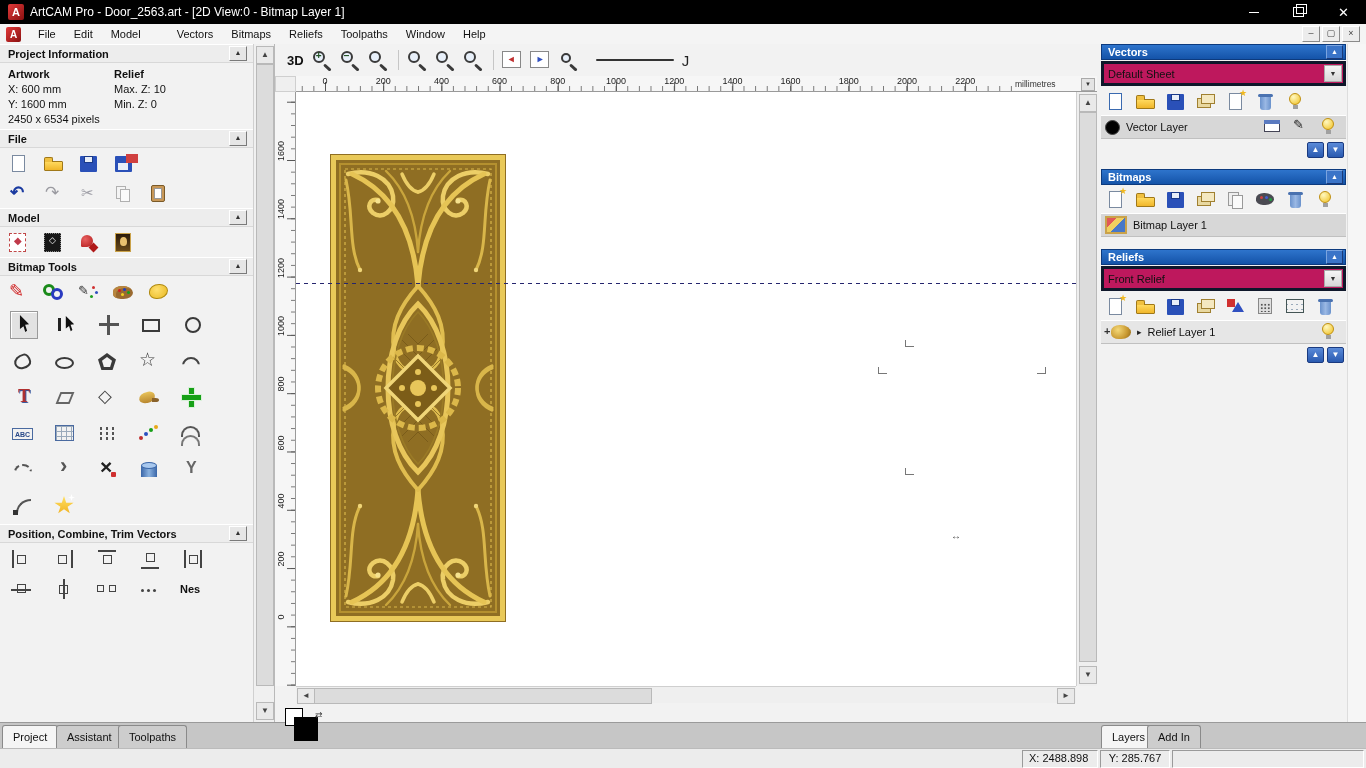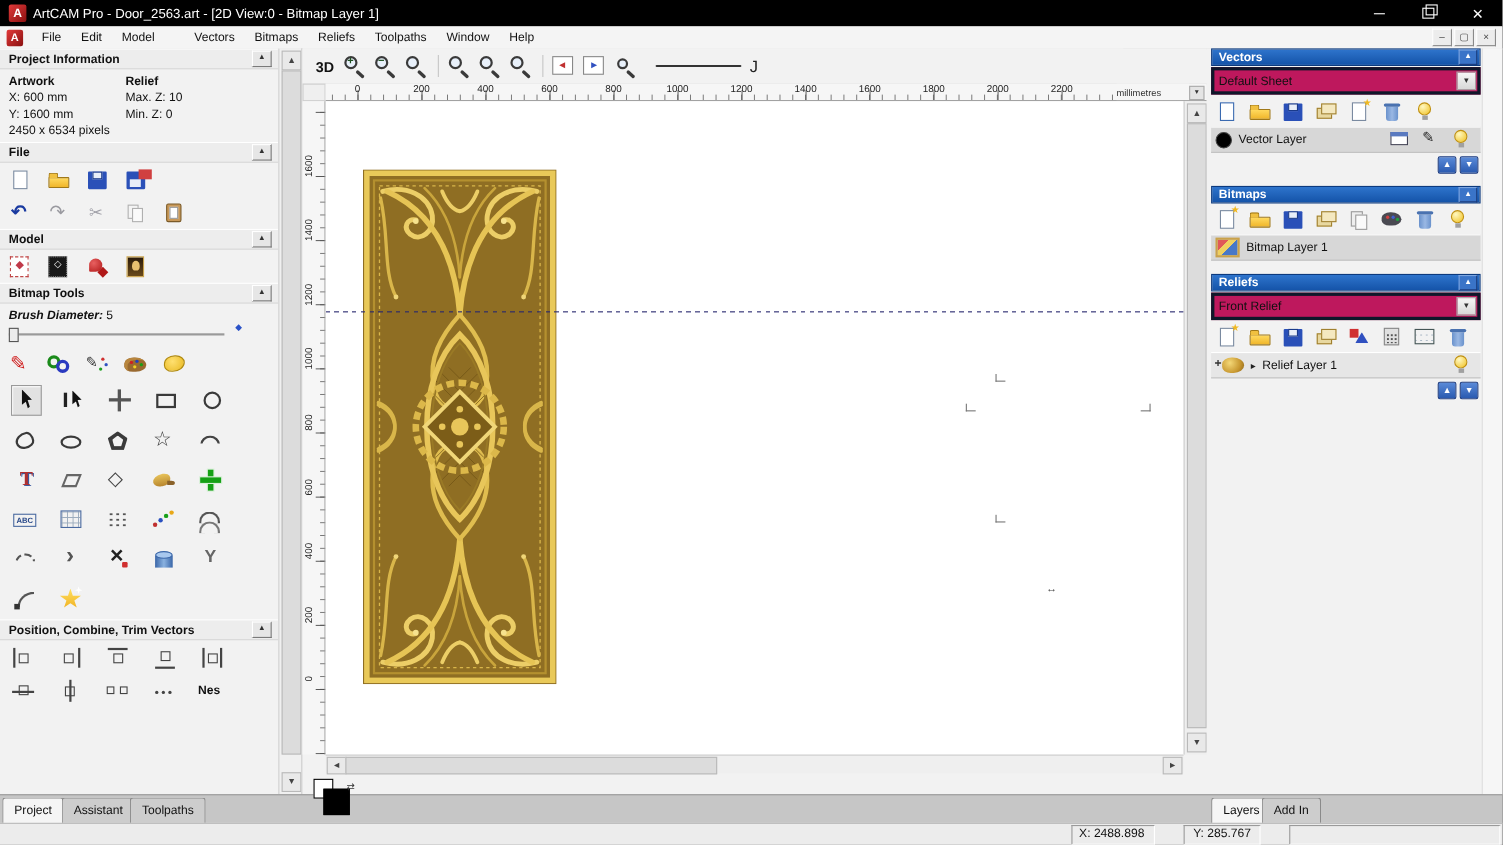--- a/index.html
+++ b/index.html
@@ -106,21 +106,21 @@
   .ud{width:15px;height:14px;background:linear-gradient(#5a8ad8,#2a5ab0);color:#fff;font-size:8px;text-align:center;line-height:13px;border:1px solid #1a3a80;border-radius:2px;}
   .dot-circle{width:13px;height:13px;border-radius:50%;background:#000;border:1px solid #444;flex:none;}
   .relief-blob{width:20px;height:14px;background:radial-gradient(circle at 35% 35%,#f4d878,#c89830 60%,#8a6218);border-radius:50% 60% 55% 45%;position:relative;flex:none;margin-left:6px;}
   .relief-blob::after{content:"+";position:absolute;left:-7px;top:0;font-size:11px;font-weight:bold;color:#333;}
   .painting-ic{width:18px;height:14px;flex:none;border:2px solid #caa24a;
     background:linear-gradient(135deg,#e05858 0 30%,#f0d060 30% 55%,#4878c8 55% 100%);}
   .expander{font-size:9px;color:#222;}
   
   .statusbar{position:absolute;left:0;top:748px;width:1366px;height:20px;background:#ececec;border-top:1px solid #bbb;display:flex;align-items:center;}
   .st-spacer{flex:1;}
-  .st-cell{height:16px;border:1px solid;border-color:#9a9a9a #fff #fff #9a9a9a;padding:0 6px;line-height:15px;margin-right:2px;background:#ececec;margin-left:24px;}
+  .st-cell{height:16px;border:1px solid;border-color:#9a9a9a #fff #fff #9a9a9a;padding:0 6px;line-height:15px;margin-right:2px;background:#ececec;}
   .st-x{width:62px;}  .st-y{width:56px;text-align:center;}  .st-pad{width:178px;}
   
   .ico{position:relative;width:26px;height:24px;display:inline-block;flex:none;}
   .ico::before,.ico::after{position:absolute;box-sizing:border-box;}
   .vt-row .ico{width:26px;height:26px;}
   .rp-icons .ico{width:25px;height:22px;}
   
   .i-new-file::before,.i-new-sheet::before,.i-new-layer::before{content:"";left:6px;top:3px;width:13px;height:17px;background:#fff;border:1px solid #7a8aa0;}
   .i-new-sheet::before{border-color:#3a6ab0;}
   .i-new-layer::after{content:"★";right:1px;top:-2px;color:#f0b820;font-size:9px;}
@@ -346,27 +346,20 @@
             <span class="ico i-load-relief"></span>
             <span class="ico i-composite-relief"></span>
             <span class="ico i-stamp-model"></span>
             <span class="ico i-face-wizard"></span>
           </div>
 
         <div class="sec-h">
           <span>Bitmap Tools</span>
           <span class="roll">▲</span>
         </div>
-        <div class="brush-zone">
-          <span class="brush-lbl">Brush Diameter:</span>
-          <span>5</span>
-          <div class="slider-track">
-            <span class="slider-thumb"></span>
-          </div>
-        </div>
         <div class="icon-row">
             <span class="ico i-paint-pencil"></span>
             <span class="ico i-colour-link"></span>
             <span class="ico i-dot-pencil"></span>
             <span class="ico i-palette"></span>
             <span class="ico i-flood-fill"></span>
           </div>
 
         <div class="icon-row vt-row">
             <span class="ico i-select-vectors"></span>

